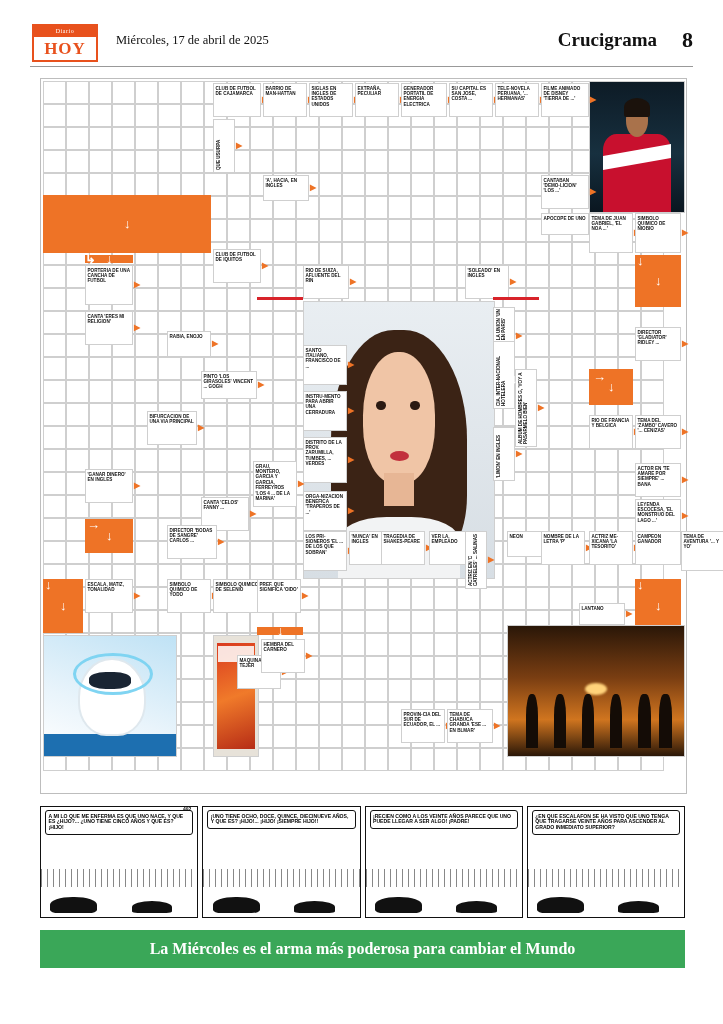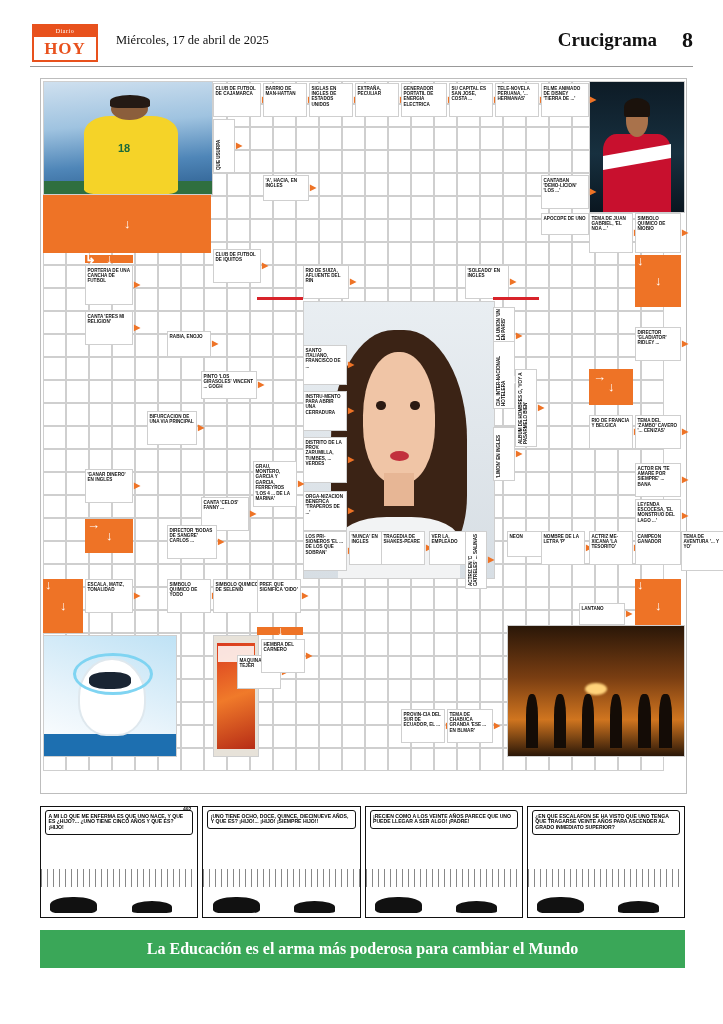--- a/index.html
+++ b/index.html
@@ -924,29 +924,20 @@
     </div>
     <div class="cell orange" style="left: 548px; top: 290px; width: 44px; height: 36px;">
       <div class="arrow warrow" style="left: 18px; top: 13px; font-size: 13px;">↓</div>
     </div>
     <div class="cell orange" style="left: 44px; top: 440px; width: 48px; height: 34px;">
       <div class="arrow warrow" style="left: 20px; top: 12px; font-size: 13px;">↓</div>
     </div>
     <div class="cell orange" style="left: 216px; top: 548px; width: 46px; height: 8px;">
       <div class="arrow warrow" style="left: 19px; top: -1px; font-size: 13px;">↓</div>
     </div>
-    <div class="photo" style="left: 2px; top: 2px; width: 168px; height: 112px;">
-      <div class="ph-bg p1">
-        <div class="grass"></div>
-        <div class="body"></div>
-        <div class="head"></div>
-        <div class="hair"></div>
-        <div class="num">18</div>
-      </div>
-    </div>
     <div class="photo" style="left: 548px; top: 2px; width: 94px; height: 130px;">
       <div class="ph-bg p2">
         <div class="shirt"></div>
         <div class="sash"></div>
         <div class="head"></div>
         <div class="hair"></div>
       </div>
     </div>
     <div class="photo" style="left: 262px; top: 222px; width: 190px; height: 276px;">
       <div class="ph-bg p3">
@@ -1128,14 +1119,14 @@
     <div class="sgnd"></div>
   </div>
   <div class="strip">
     <div class="balloon">¿EN QUE ESCALAFON SE HA VISTO QUE UNO TENGA QUE TRAGARSE VEINTE AÑOS PARA ASCENDER AL GRADO INMEDIATO SUPERIOR?</div>
     <div class="hatch"></div>
     <div class="sgnd"></div>
   </div>
 </div>
 
 <div id="banner">
-  <span>La Educación es el arma más poderosa para cambiar el Mundo</span>
+  <span>La Miércoles es el arma más poderosa para cambiar el Mundo</span>
 </div>
 
 </body></html>

